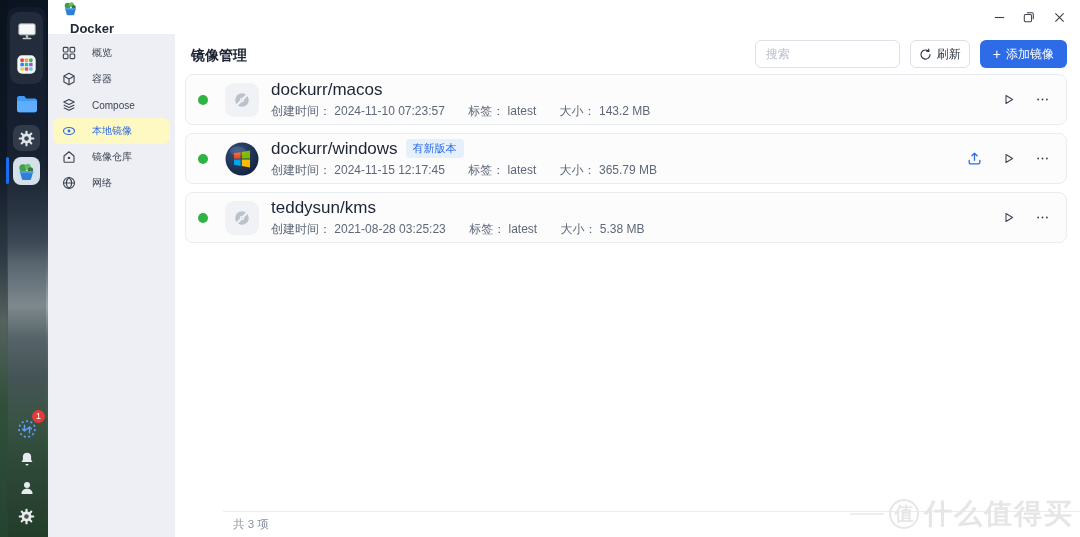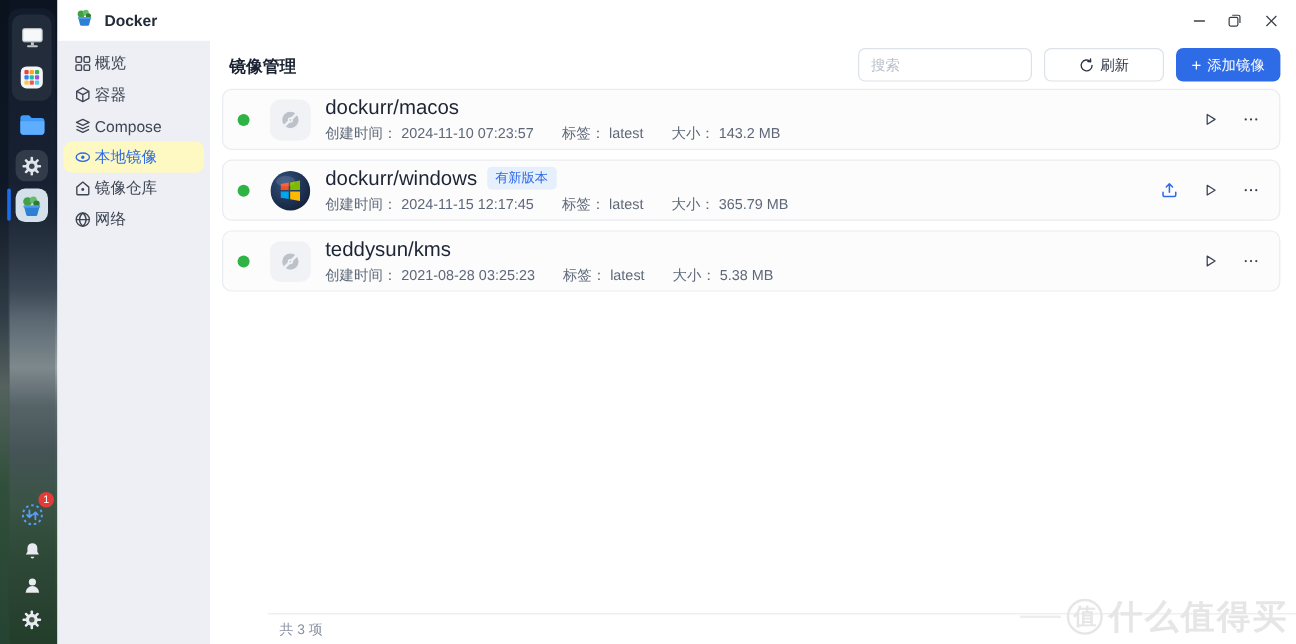--- a/index.html
+++ b/index.html
@@ -40,47 +40,47 @@
     content:""; position:absolute; left:-4px; top:1px; width:3px; height:27px; border-radius:2px; background:#1a6df0;
   }
   .dock-item > * { position:relative; }
   .badge-red {
     position:absolute; top:-4px; right:-2px; min-width:13px; height:13px; border-radius:7px;
     background:#e23c39; color:#fff; font-size:9px; line-height:13px; text-align:center; padding:0 3px;
   }
 
   
   .window { position:absolute; left:48px; top:0; right:0; bottom:0; background:#fff; }
-  .titlebar { position:relative; height:34px; display:flex; align-items:center; padding-left:14px; background:#fff; }
+  .titlebar { position:relative; height:34px; display:flex; padding-left:14px; background:#fff;flex-direction:column; }
   .app-title { font-size:13px; font-weight:bold; color:#222a38; margin-left:8px; }
   .win-controls { position:absolute; right:6px; top:0; height:34px; display:flex; align-items:center; }
   .win-btn { width:30px; height:26px; display:grid; place-items:center; color:#3b4048; font-size:13px; }
 
   .body { position:absolute; top:34px; left:0; right:0; bottom:0; display:flex; }
 
   
   .sidebar { width:127px; background:#edeff4; padding-top:6px; flex:none; }
   .menu-item {
     height:26px; margin:0 5px; border-radius:7px; display:flex; align-items:center;
-    gap:3px; padding-left:9px; font-size:13px; color:#3d4452; cursor:default;
+    gap:16px; padding-left:9px; font-size:10px; color:#3d4452; cursor:default;
   }
   .menu-item svg { flex:none; }
   .menu-item.active { background:#fef9c3; color:#2e6be6; }
 
   
   .main { flex:1; position:relative; background:#fff; }
   .page-title { position:absolute; left:16px; top:13px; font-size:14px; font-weight:bold; color:#1b2332; }
   .toolbar { position:absolute; right:13px; top:6px; display:flex; gap:10px; height:28px; }
   .search {
     width:145px; height:28px; border:1px solid #dde1e8; border-radius:6px; background:#fff;
     font-size:12px; padding:0 10px; color:#333; outline:none; font-family:inherit;
   }
   .search::placeholder { color:#b9c0cb; }
   .btn-refresh {
-    display:flex; align-items:center; gap:5px; padding:0 28px; border:1px solid #dde1e8;
+    display:flex; align-items:center; gap:5px; padding:0 8px; border:1px solid #dde1e8;
     border-radius:6px; background:#fff; font-size:12px; color:#2b3343; font-family:inherit;
   }
   .btn-add {
     display:flex; align-items:center; gap:5px; padding:0 13px; border:none;
     border-radius:6px; background:#2e6be6; color:#fff; font-size:12px; font-family:inherit;
   }
   .btn-add .plus { font-size:14px; line-height:1; }
 
   .rows { position:absolute; top:40px; left:0; right:0; }
   .card {

